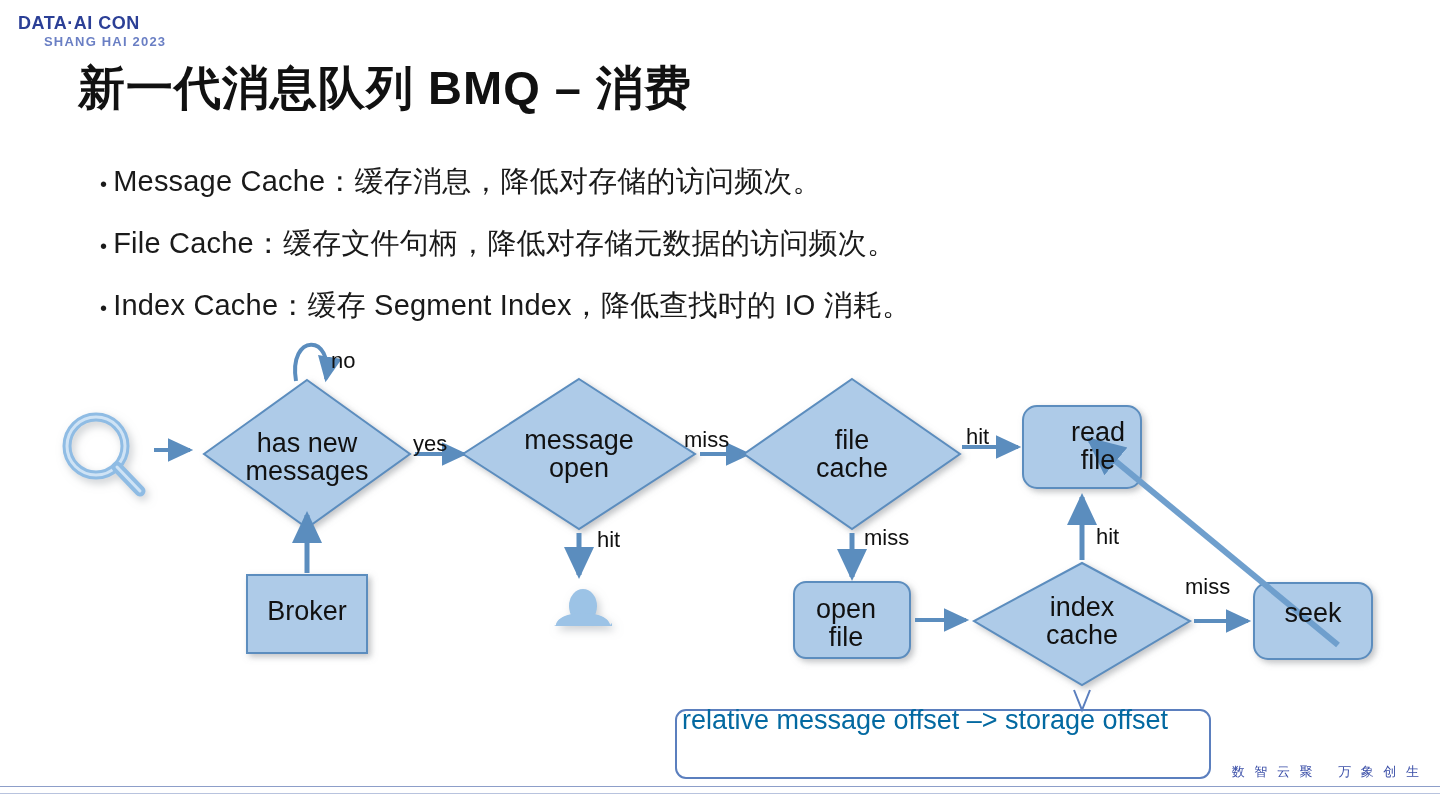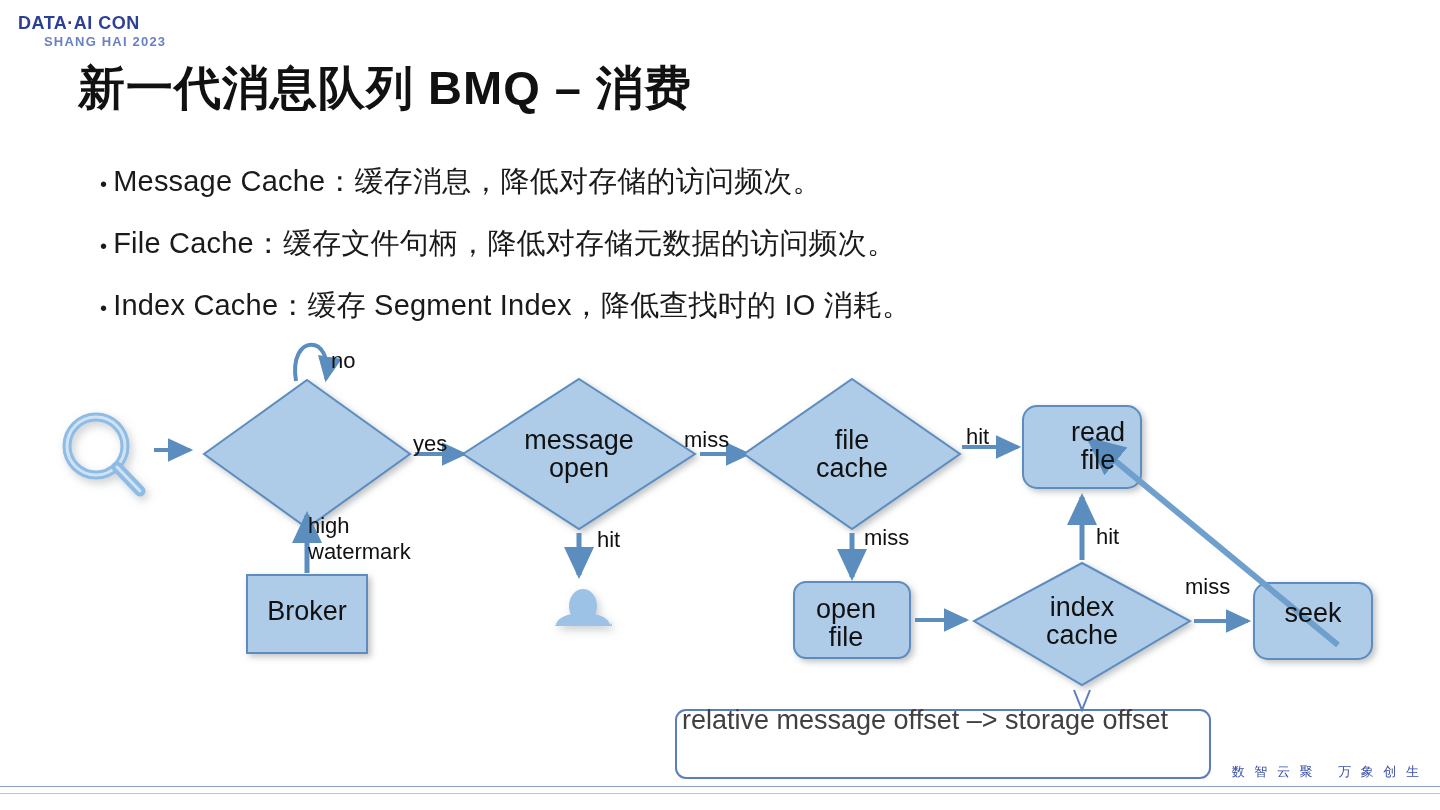--- a/index.html
+++ b/index.html
@@ -62,21 +62,21 @@
     line-height: 1.1;
     white-space: pre;
     pointer-events: none;
   }
 
   
   #callout-text {
     position: absolute;
     left: 682px; top: 704px;
     width: 500px;
-    font-size: 27px; color: #404040; line-height: 1.2;
+    font-size: 27px; color: #0369a1; line-height: 1.2;
   }
 
   
   #footer-tag {
     position: absolute; right: 18px; top: 763px;
     font-size: 13px; color: #3b4fa8; letter-spacing: 3px; white-space: nowrap;
   }
   #rule1 { position: absolute; left: 0; top: 786px; width: 1440px; height: 1px; background: #8d9ec9; }
   #rule2 { position: absolute; left: 0; top: 793px; width: 1440px; height: 1px; background: #b8c3de; }
 </style>
@@ -173,37 +173,37 @@
       <rect filter="url(#sh)" x="1254" y="258" width="118" height="76" rx="14" ry="14" fill="#aecbe8" stroke="#5b8dbe" stroke-width="2"></rect>
 
       <line x1="1338" y1="320" x2="1090" y2="115" stroke="#6f9fcd" stroke-width="6" marker-end="url(#ah)"></line>
 
       <g>
         <path d="M1090,365 L1082,385 L1074,365" fill="none" stroke="#5b7fbe" stroke-width="2"></path>
         <rect x="676" y="385" width="534" height="68" rx="10" ry="10" fill="none" stroke="#5b7fbe" stroke-width="2"></rect>
       </g>
     </svg>
 
+    <div class="nodelabel" style="left:204px; top:104px; width:206px;">has new
+messages</div>
     <div class="nodelabel" style="left:247px; top:272px; width:120px;">Broker</div>
     <div class="nodelabel" style="left:476px; top:101px; width:206px;">message
 open</div>
     <div class="nodelabel" style="left:752px; top:101px; width:200px;">file
 cache</div>
     <div class="nodelabel" style="left:794px; top:270px; width:104px;">open
 file</div>
     <div class="nodelabel" style="left:1023px; top:93px; width:118px;padding-left:32px;">read
 file</div>
     <div class="nodelabel" style="left:982px; top:268px; width:200px;">index
 cache</div>
     <div class="nodelabel" style="left:1254px; top:274px; width:118px;">seek</div>
 
     <div class="edgelabel" style="left:331px; top:24px;">no</div>
     <div class="edgelabel" style="left:413px; top:107px;">yes</div>
-    <div class="edgelabel" style="left:308px; top:188px; line-height:1.18;">high
-watermark</div>
     <div class="edgelabel" style="left:597px; top:203px;">hit</div>
     <div class="edgelabel" style="left:684px; top:103px;">miss</div>
     <div class="edgelabel" style="left:966px; top:100px;">hit</div>
     <div class="edgelabel" style="left:864px; top:201px;">miss</div>
     <div class="edgelabel" style="left:1096px; top:200px;">hit</div>
     <div class="edgelabel" style="left:1185px; top:250px;">miss</div>
   </div>
 
   <div id="callout-text">relative message offset –&gt; storage offset</div>
 

